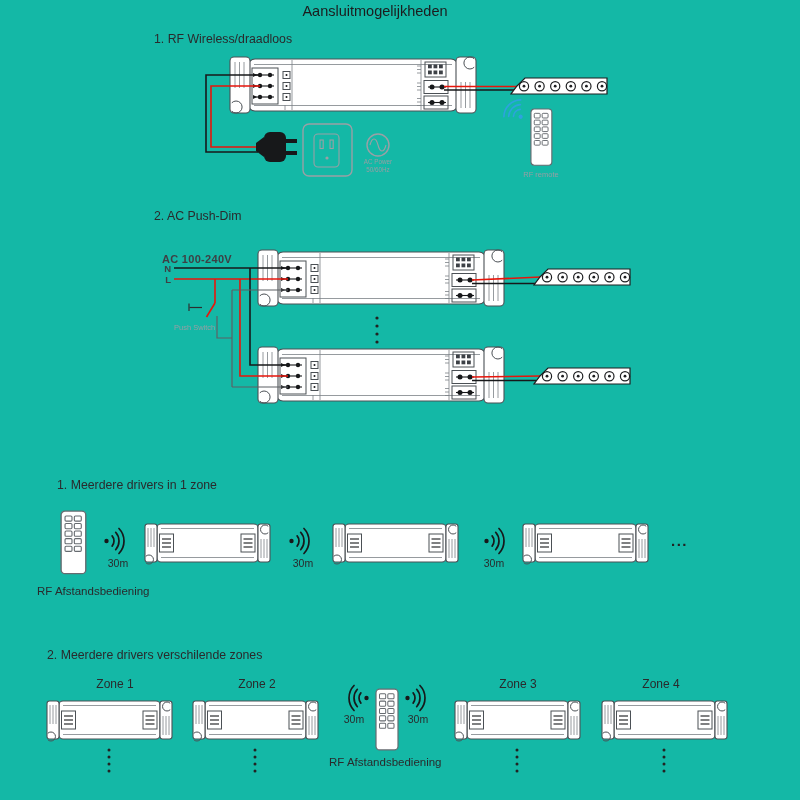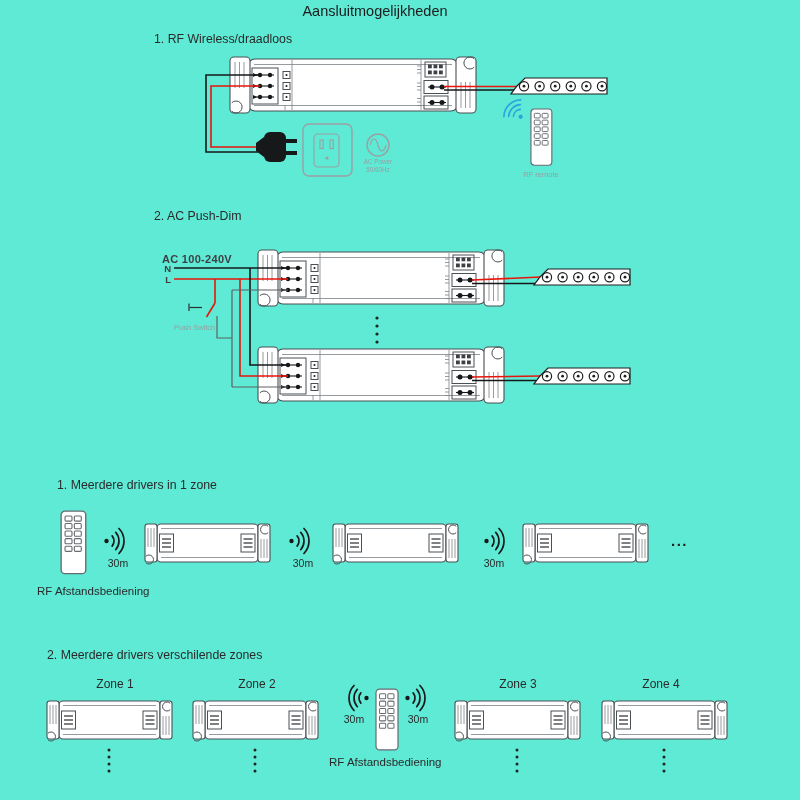--- a/index.html
+++ b/index.html
@@ -1,16 +1,16 @@
 <!DOCTYPE html>
 <html><head>
 <meta charset="utf-8">
 <style>
   html,body{margin:0;padding:0;background:#fff;}
-  .page{position:relative;width:800px;height:800px;background:#5eead4;overflow:hidden;}
+  .page{position:relative;width:800px;height:800px;background:#14b8a6;overflow:hidden;}
   svg{display:block;}
   
   .o  {fill:#fff;stroke:#4b5055;stroke-width:1.1;}
   .o2 {fill:none;stroke:#4b5055;stroke-width:1;}
   .th {fill:none;stroke:#7b8187;stroke-width:0.8;}
   .blk{fill:#17181a;}
   .sq {fill:#3d4146;}
   .tl {fill:none;stroke:#17181a;stroke-width:1.1;}
   
   .wl {fill:none;stroke:#e8150b;stroke-width:1.6;}

